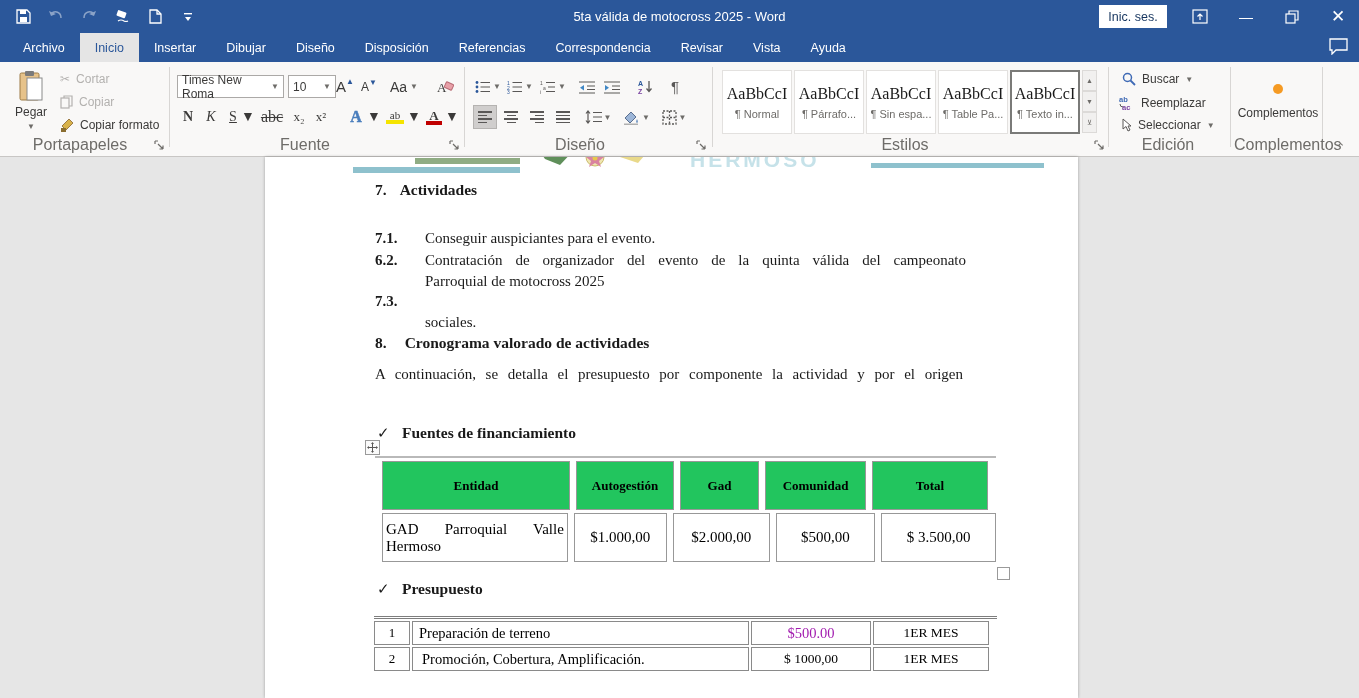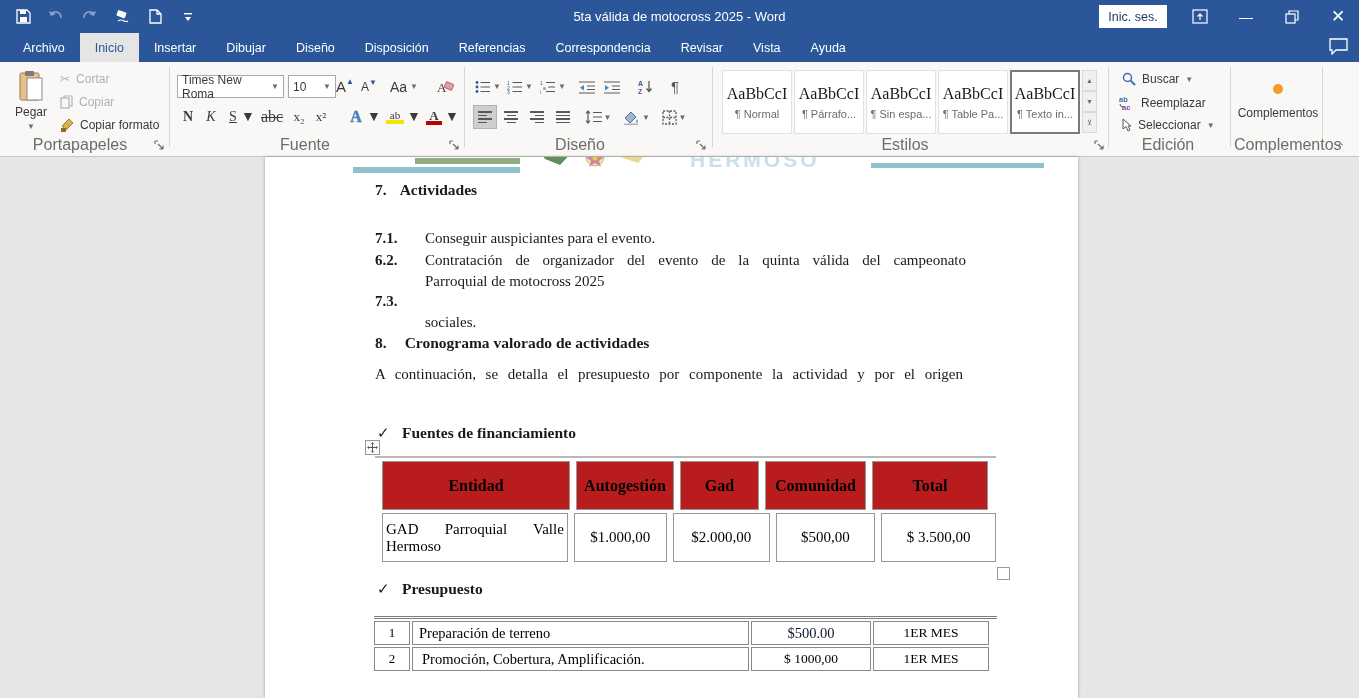--- a/index.html
+++ b/index.html
@@ -51,34 +51,34 @@
   .page { position:absolute; left:265px; top:0; width:813px; height:541px; background:#fff; box-shadow:0 0 3px rgba(0,0,0,.3); overflow:hidden; }
   .t { position:absolute; font-family:"Liberation Serif", serif; font-size:15px; color:#1a1a1a; white-space:pre; }
   .b { font-weight:bold; }
   .just { white-space:normal; text-align:justify; text-align-last:justify; }
   .hbar { position:absolute; }
 
   
   .t1 { position:absolute; left:110px; top:299px; width:621px; border-top:2px solid #b9b9b9; padding:3px 0 0 7px; }
   .t1row { display:flex; gap:6px; margin-bottom:3px; }
   .t1 .c { border:1px solid #989898; height:49px; display:flex; align-items:center; justify-content:center; font-family:"Liberation Serif", serif; }
-  .t1 .h { background:#b91c1c; font-weight:bold; font-size:16px; }
+  .t1 .h { background:#22c55e; font-weight:bold; font-size:13px; }
   .t1 .d { font-size:15px; }
   .mhandle { position:absolute; left:100px; top:283px; width:15px; height:15px; border:1px solid #9a9a9a; background:#fafafa; display:flex; align-items:center; justify-content:center; }
   .rhandle { position:absolute; left:732px; top:410px; width:13px; height:13px; background:#fff; border:1px solid #9a9a9a; }
 
   
   .t2 { position:absolute; left:109px; top:459px; width:623px; border-top:3px double #7e7e7e; padding-top:2px; }
   .t2row { display:flex; gap:2px; margin-bottom:2px; }
   .t2 .c { border:1px solid #8a8a8a; display:flex; align-items:center; font-family:"Liberation Serif", serif; }
   .t2 .h { background:#efefef; height:28px; font-weight:bold; font-size:13.5px; justify-content:center; }
   .t2 .d { height:24px; font-size:14.5px; }
   .ctr { justify-content:center; }
   .misspell { text-decoration:underline wavy #d40000; text-decoration-thickness:1px; text-underline-offset:2px; }
-  .sansval { font-family:"Liberation Sans", sans-serif; font-size:12px; color:#0f172a; }
+  .sansval { font-family:"Liberation Sans", sans-serif; font-size:12px; color:#a21caf; }
 </style>
 </head>
 <body>
 
 <div class="app">
 
   <div class="titlebar">
     <div class="qat">
       <span class="ic">
         <svg width="15" height="15" viewBox="0 0 15 15">

